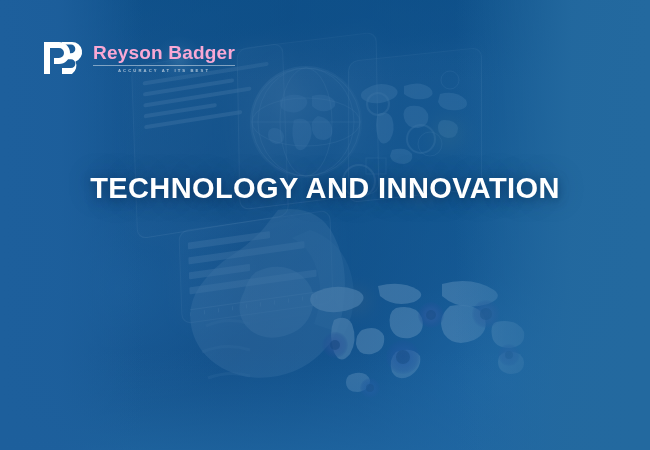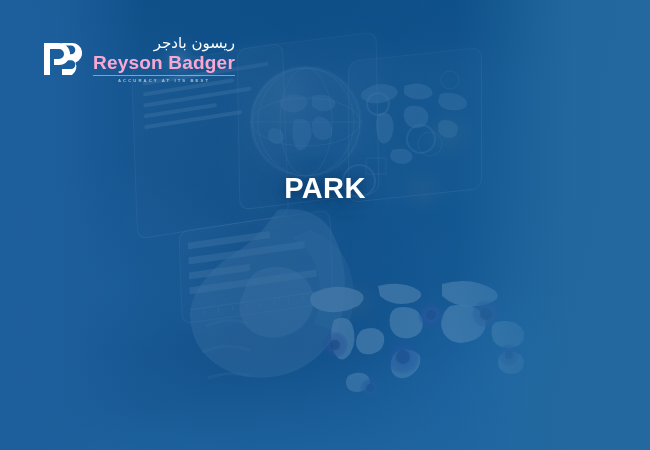--- a/index.html
+++ b/index.html
@@ -396,24 +396,23 @@
   <div class="logo">
     <div class="logo-mark">
       <svg viewBox="0 0 42 44" aria-hidden="true">
         <g fill="#ffffff">
           <path d="M2 6 h15 a11 11 0 0 1 0 22 h-5 v-6 h5 a5 5 0 0 0 0 -10 h-9 v26 h-6 z"></path>
           <path d="M20 6 h10 a10 10 0 0 1 3.5 19.4 a10.2 10.2 0 0 1 -3.5 12.6 h-10 v-6 h9 a4.4 4.4 0 0 0 0 -8.8 h-4 v-6 h4 a4.3 4.3 0 0 0 0 -8.6 h-9 z"></path>
         </g>
       </svg>
     </div>
     <div class="logo-text">
-      <div class="logo-arabic">ريسون بادجر</div>
       <div class="logo-name">Reyson Badger</div>
       <div class="logo-rule"></div>
       <div class="logo-tagline">accuracy at its best</div>
     </div>
   </div>
 
   <h1 class="headline">
-    <span>PARK</span>
+    <span>TECHNOLOGY AND INNOVATION</span>
   </h1>
 
 </div>
 
 </body></html>

